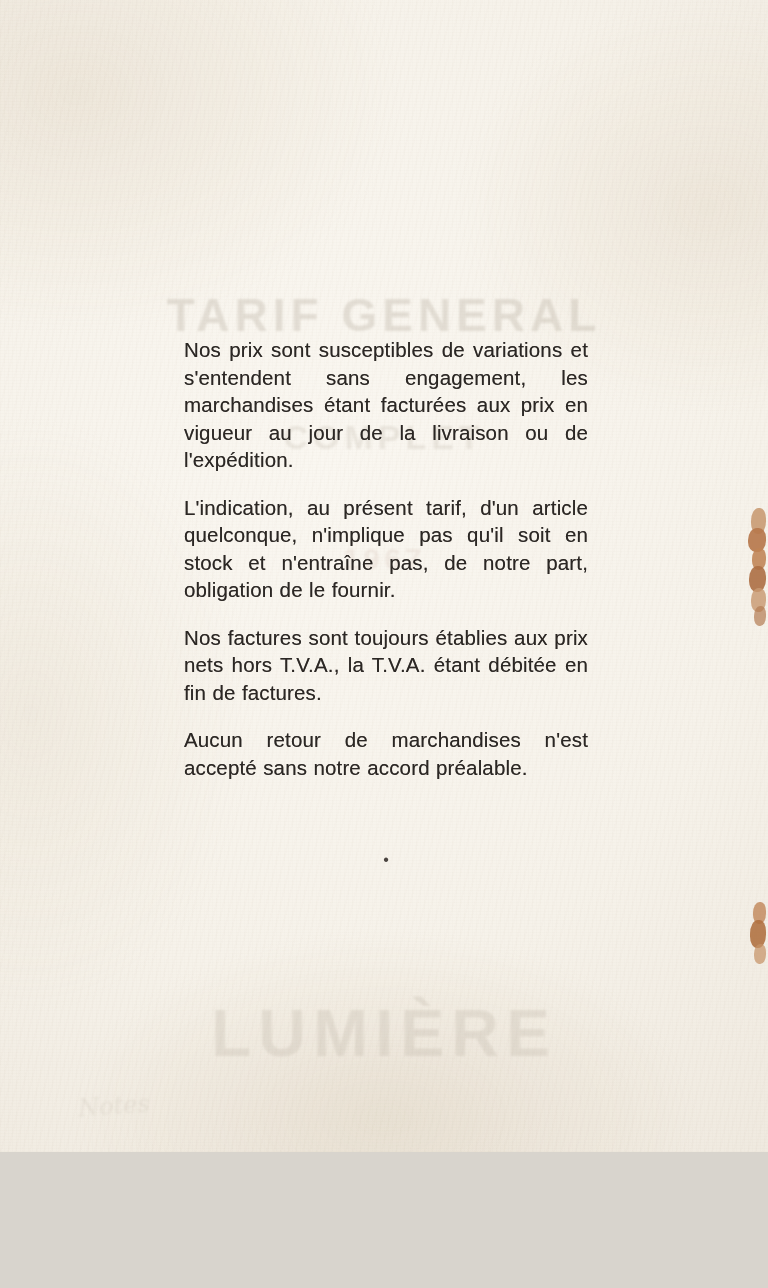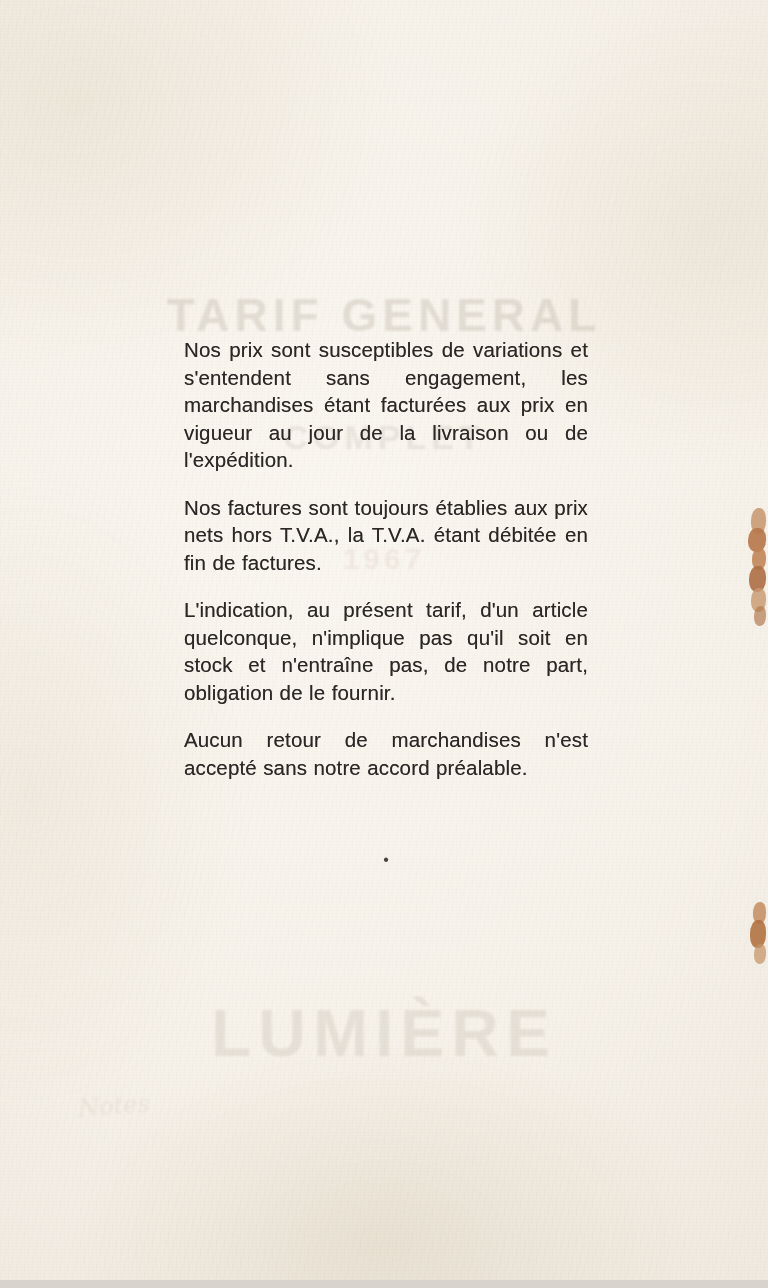--- a/index.html
+++ b/index.html
@@ -5,21 +5,21 @@
 <style>
   html, body {
     margin: 0;
     padding: 0;
     background: #d8d4cd;
   }
 
   .page {
     position: relative;
     width: 768px;
-    height: 1280px;
+    height: 1152px;
     margin: 0 auto;
     overflow: hidden;
     background: #f6f2ea;
     font-family: "Liberation Sans", sans-serif;
   }
 
   
   .paper-base {
     position: absolute;
     inset: 0;
@@ -140,20 +140,20 @@
       <div class="rust" style="top: 566px; width: 17px; height: 26px; background: rgb(173, 111, 68); opacity: 0.9;"></div>
       <div class="rust" style="top: 588px; width: 15px; height: 24px; background: rgb(201, 154, 114); opacity: 0.82;"></div>
       <div class="rust" style="top: 606px; width: 12px; height: 20px; background: rgb(180, 124, 83); opacity: 0.7;"></div>
       <div class="rust" style="top: 902px; width: 13px; height: 22px; background: rgb(192, 132, 85); opacity: 0.78;"></div>
       <div class="rust" style="top: 920px; width: 16px; height: 28px; background: rgb(176, 112, 63); opacity: 0.88;"></div>
       <div class="rust" style="top: 944px; width: 12px; height: 20px; background: rgb(199, 148, 104); opacity: 0.72;"></div>
     </div>
 
   <div class="text-column">
     <p class="para ink-soften">Nos prix sont susceptibles de variations et s'entendent sans engagement, les marchandises étant facturées aux prix en vigueur au jour de la livraison ou de l'expédition.</p>
+    <p class="para ink-soften">L'indication, au présent tarif, d'un article quelconque, n'implique pas qu'il soit en stock et n'entraîne pas, de notre part, obligation de le fournir.</p>
     <p class="para ink-soften">Nos factures sont toujours établies aux prix nets hors T.V.A., la T.V.A. étant débitée en fin de factures.</p>
-    <p class="para ink-soften">L'indication, au présent tarif, d'un article quelconque, n'implique pas qu'il soit en stock et n'entraîne pas, de notre part, obligation de le fournir.</p>
     <p class="para ink-soften">Aucun retour de marchandises n'est accepté sans notre accord préalable.</p>
 
     <div class="ornament">•</div>
   </div>
 
 </div>
 
 </body></html>

